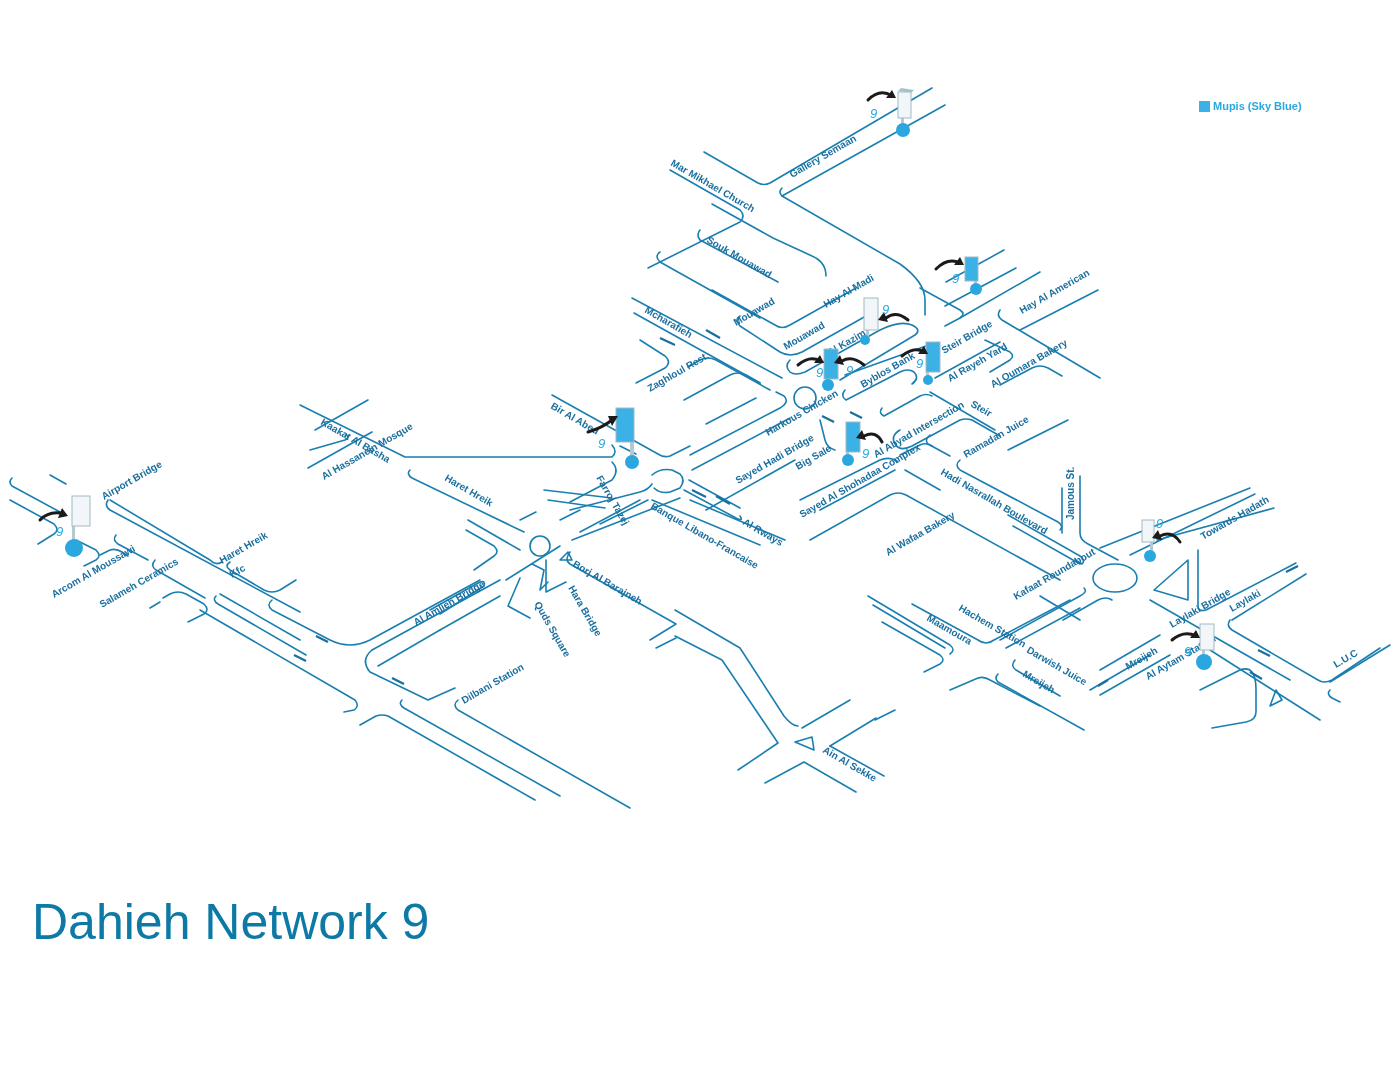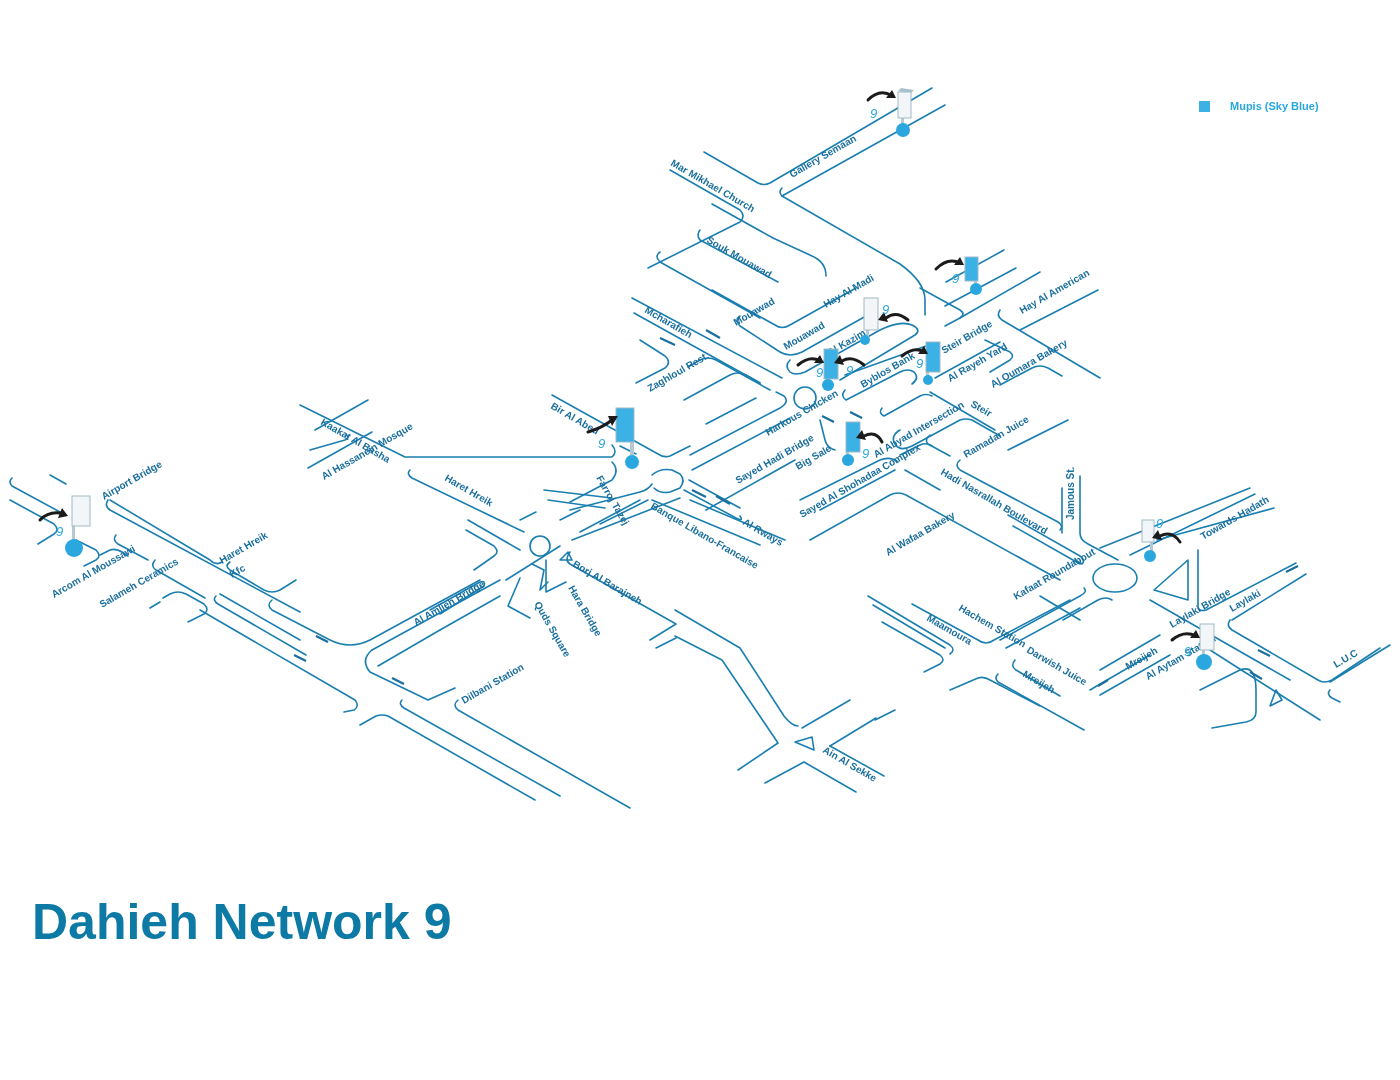--- a/index.html
+++ b/index.html
@@ -9,24 +9,24 @@
     .arrow { fill: none; stroke: #1a6f9e; stroke-width: 2.2; }
     .lbl { fill: #1a6f9e; font-family: "Liberation Sans", sans-serif; font-weight: bold; font-size: 10px; }
     .nine { fill: #2aa7de; font-family: "Liberation Sans", sans-serif; font-style: italic; font-size: 13px; }
     .mupi-face { fill: #3cb1e6; stroke: #9fb9c6; stroke-width: 1; }
     .mupi-face.pale { fill: #f3f6f8; stroke: #9fb9c6; }
     .mupi-side { fill: #a9c1cd; }
     .mupi-pole { fill: #b5c9d3; }
     .mupi-dot { fill: #2aa7de; }
     .curve-arrow { fill: none; stroke: #1b1b1b; stroke-width: 3; stroke-linecap: round; }
     .curve-head { fill: #1b1b1b; }
-    #legend { position: absolute; left: 1199px; top: 100px; display: flex; align-items: flex-end; gap: 20px; }
+    #legend { position: absolute; left: 1199px; top: 100px; display: flex; align-items: flex-end; gap: 3px; }
     #legend .swatch { width: 11px; height: 11px; background: #3cb1e6; display: inline-block; }
     #legend .text { color: #2aa7de; font-weight: bold; font-size: 11px; font-family: "Liberation Sans", sans-serif; }
-    #title { position: absolute; left: 32px; top: 893px; margin: 0; color: #0d7aa6; font-weight: bold; font-size: 50px; font-family: "Liberation Sans", sans-serif; letter-spacing: 0px; }
+    #title { position: absolute; left: 32px; top: 893px; margin: 0; color: #0d7aa6; font-weight: normal; font-size: 50px; font-family: "Liberation Sans", sans-serif; letter-spacing: 0px; }
   </style>
 </head>
 <body>
 
 <svg id="map" viewBox="0 0 1400 1080" xmlns="http://www.w3.org/2000/svg">
 
   <g>
 
     <path class="road" d="M704 152 L758 183 Q764 186 770 183 L932 88"></path>
     <path class="road" d="M782 188 Q778 192 782 196 L900 264 Q925 282 925 300 L925 315"></path>

